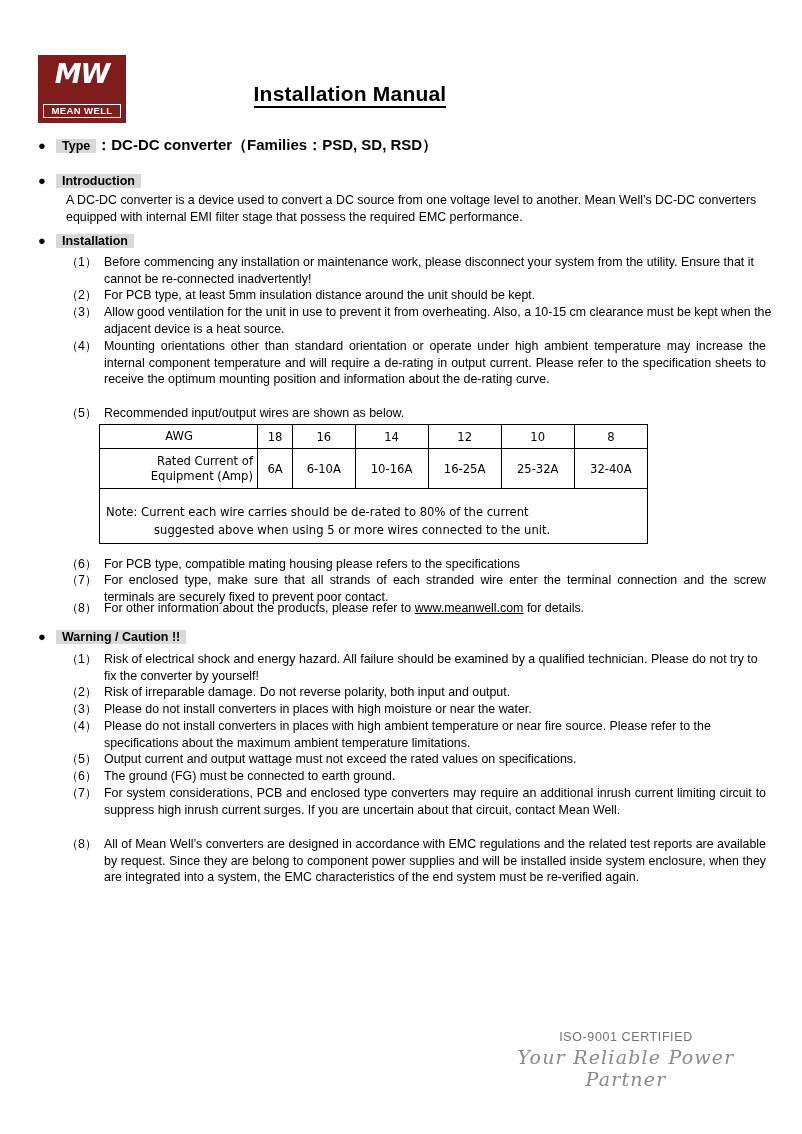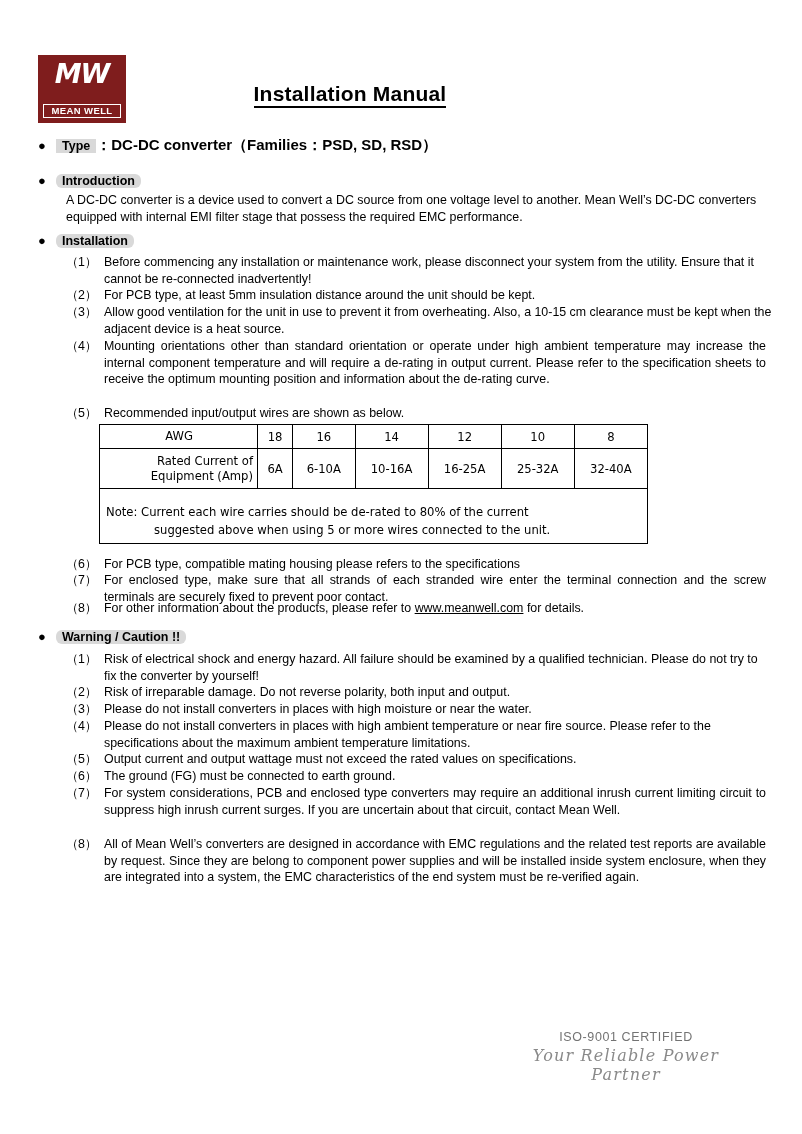--- a/index.html
+++ b/index.html
@@ -96,21 +96,20 @@
   }
   .hl {
     background: #D9D9D9;
     padding: 0 6px;
   }
 
   .section-head {
     font-family: "Liberation Sans", sans-serif;
     font-weight: bold;
     font-size: 12.5px;
-    border-radius: 6px;
   }
 
   .type-line {
     font-family: "Liberation Sans", sans-serif;
     font-weight: bold;
     font-size: 15px;
     white-space: nowrap;
   }
   .type-label {
     font-size: 12.5px;
@@ -199,21 +198,21 @@
   .iso {
     font-family: "Liberation Sans", sans-serif;
     font-size: 12.5px;
     letter-spacing: 0.6px;
     color: #737373;
   }
   .tagline {
     margin-top: 2px;
     font-family: "DejaVu Serif", serif;
     font-style: italic;
-    font-size: 16px;
+    font-size: 19px;
     letter-spacing: 1.2px;
     color: #8a8a8a;
   }
 </style>
 </head>
 <body>
 
 <div class="page">
 
   <div class="header">

